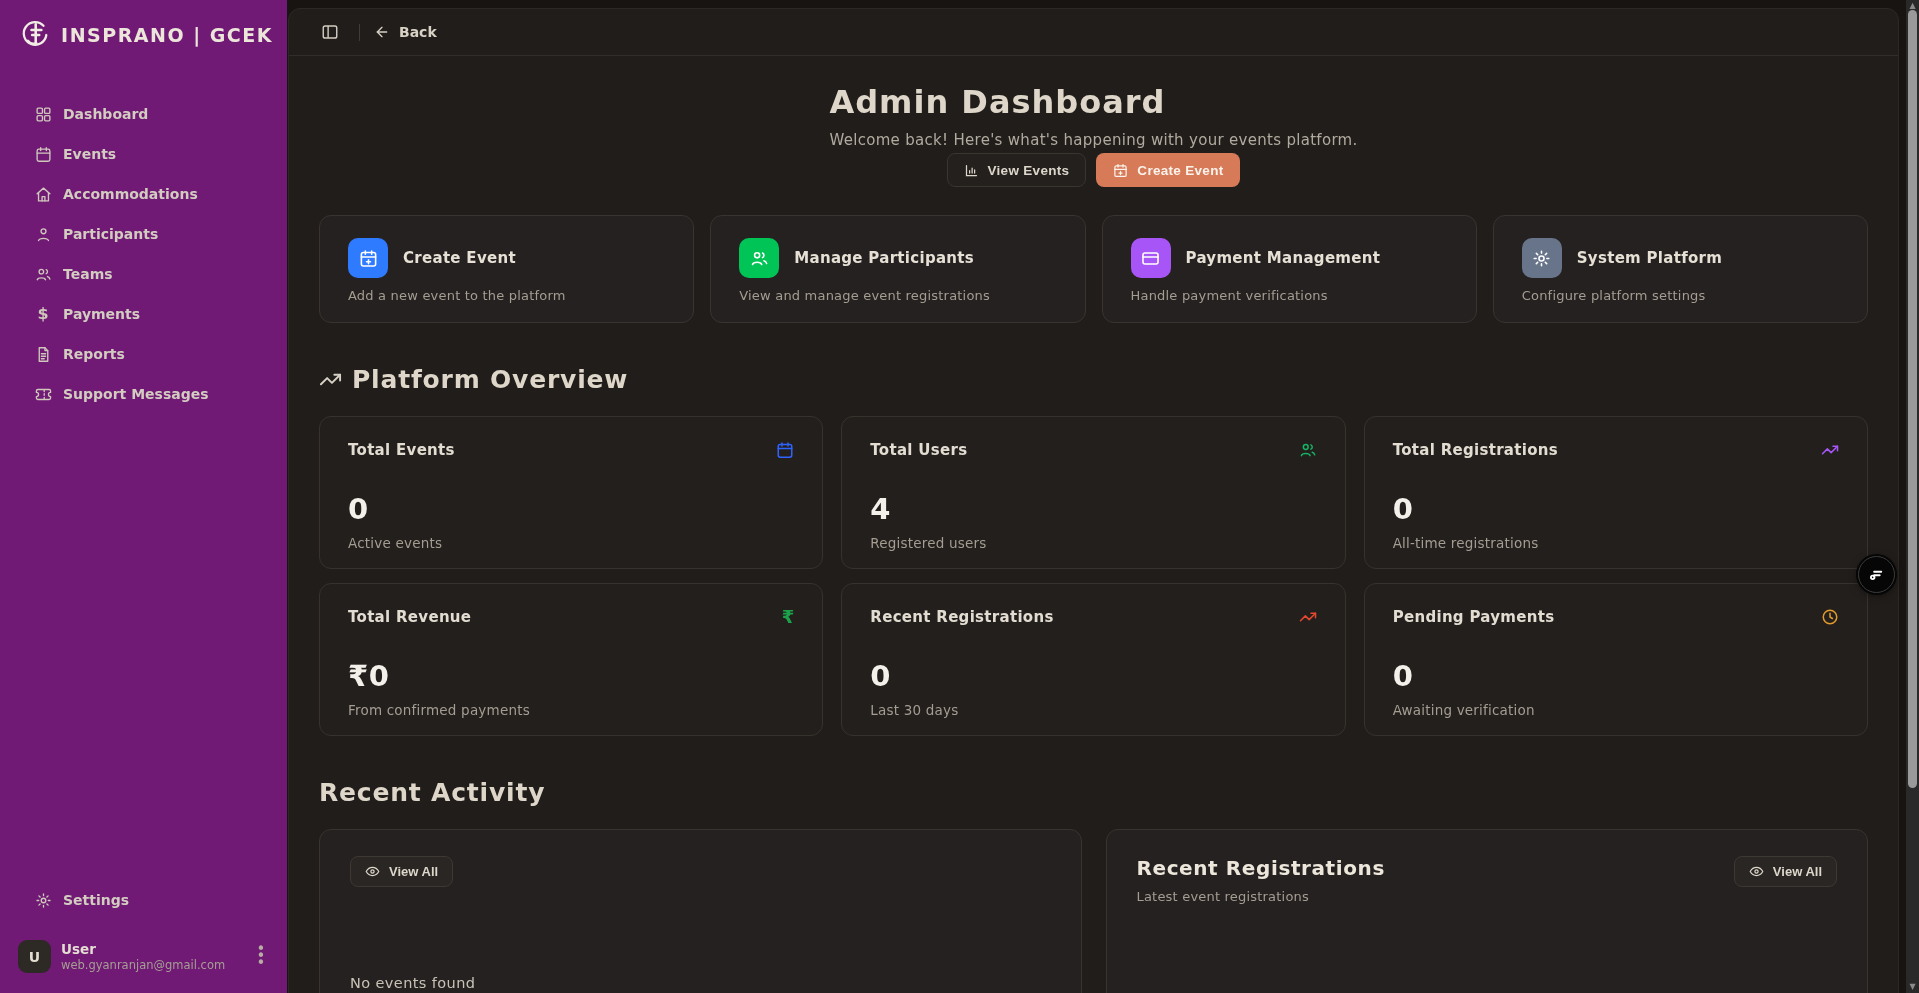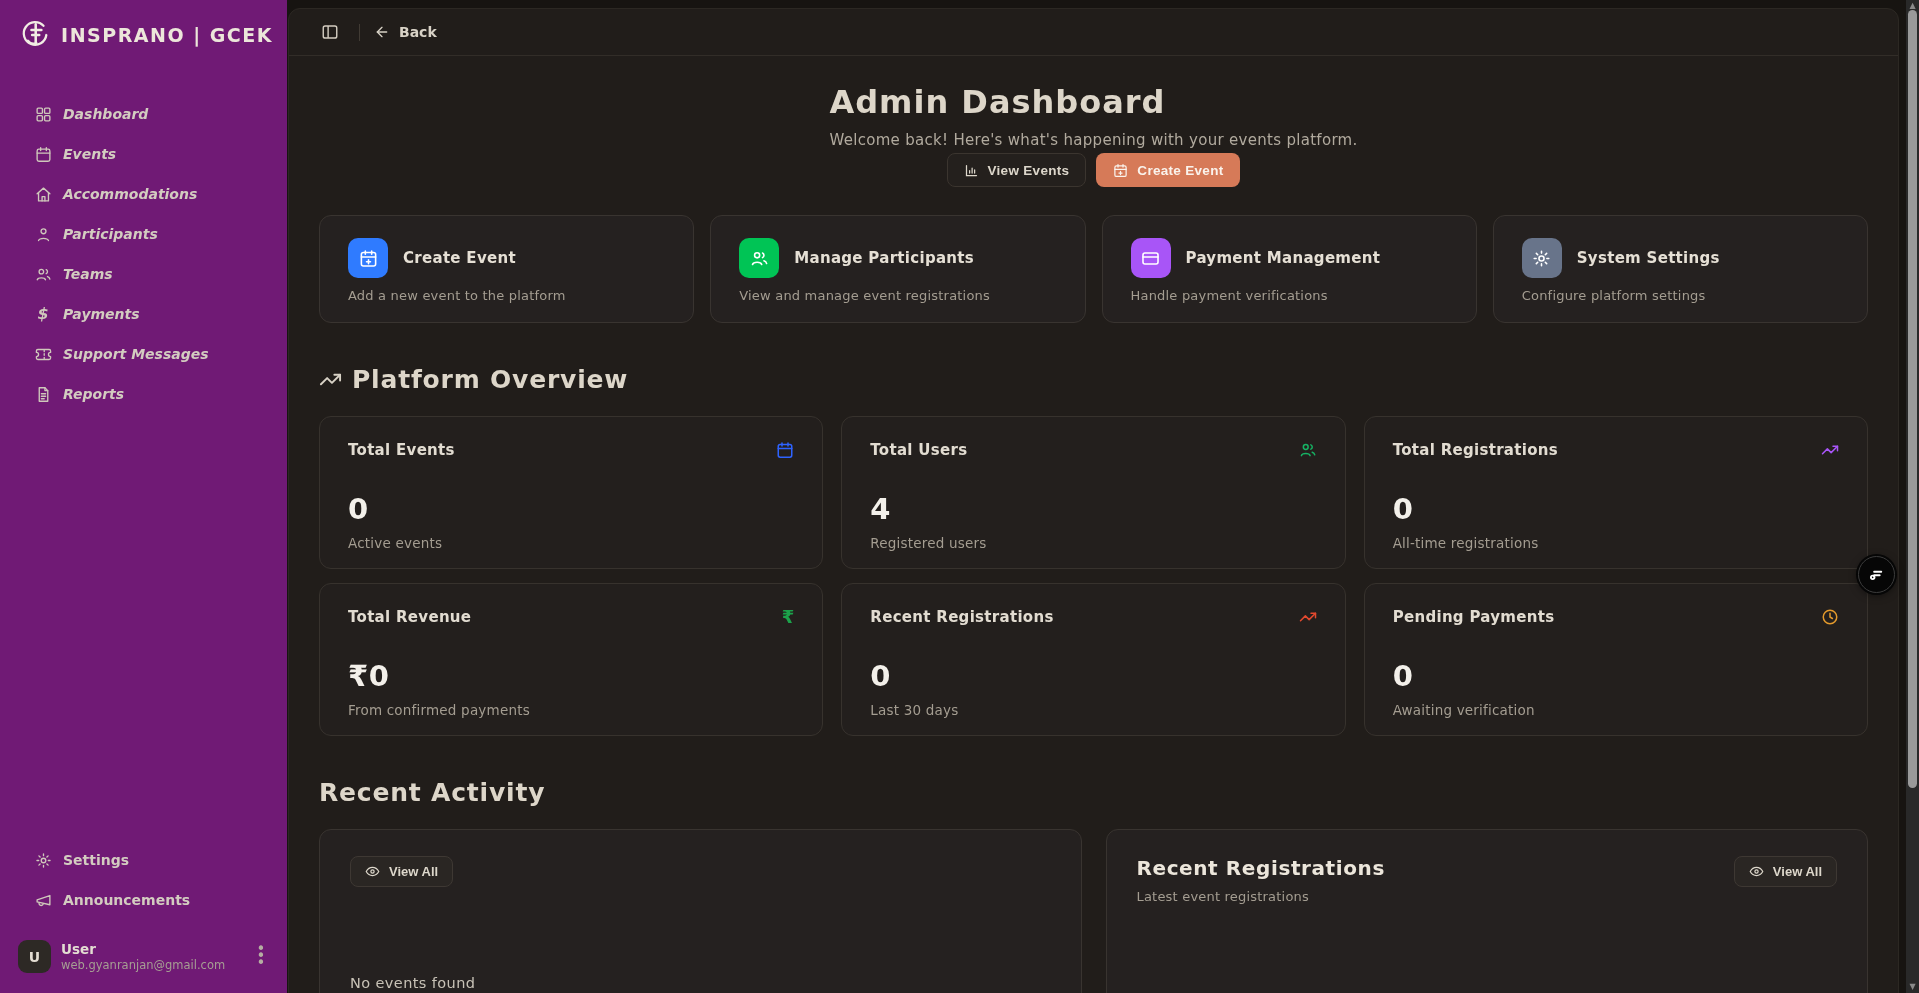--- a/index.html
+++ b/index.html
@@ -14,21 +14,21 @@
   
   .sidebar {
     width:287px; min-width:287px; height:100%;
     background:#701a75;
     display:flex; flex-direction:column;
     padding:14px 0 14px 0;
   }
   .brand { display:flex; align-items:center; gap:9px; padding:2px 14px 0 18px; }
   .brand-logo { width:38px; height:38px; display:flex; align-items:center; justify-content:center; }
   .brand-name { font-size:19px; font-weight:bold; letter-spacing:1.5px; color:#ece6da; white-space:nowrap; }
-  .nav { margin-top:40px; display:flex; flex-direction:column;font-style:italic; }
+  .nav { margin-top:40px; display:flex; flex-direction:column; }
   .nav-item {
     height:40px; display:flex; align-items:center; gap:11px;
     padding-left:26px; font-size:14px; font-weight:600; color:#d3ccc0;
     cursor:pointer; border-radius:8px; margin:0 8px;
   }
   .nav-item .ic { width:18px; height:18px; display:flex; align-items:center; justify-content:center; color:#cfc8bb; }
   .sidebar-footer { margin-top:auto; display:flex; flex-direction:column; }
   .user-row {
     margin:14px 10px 0 10px; padding:6px 8px; border-radius:10px;
     display:flex; align-items:center; gap:10px; cursor:pointer;
@@ -182,56 +182,47 @@
       </span>
       <span>Teams</span>
     </div>
     <div class="nav-item">
       <span class="ic dollar-glyph">$</span>
       <span>Payments</span>
     </div>
     <div class="nav-item">
       <span class="ic">
         <svg width="17" height="17" viewBox="0 0 24 24" fill="none" stroke="currentColor" stroke-width="1.9" stroke-linecap="round" stroke-linejoin="round">
-            <path d="M2 9a3 3 0 0 1 0 6v2a2 2 0 0 0 2 2h16a2 2 0 0 0 2-2v-2a3 3 0 0 1 0-6V7a2 2 0 0 0-2-2H4a2 2 0 0 0-2 2Z"></path>
-            <path d="M13 6v2M13 11v2M13 16v2"></path>
-          </svg>
-      </span>
-      <span>Support Messages</span>
-    </div>
-    <div class="nav-item">
-      <span class="ic">
-        <svg width="17" height="17" viewBox="0 0 24 24" fill="none" stroke="currentColor" stroke-width="1.9" stroke-linecap="round" stroke-linejoin="round">
             <path d="M6 2.5h8l4 4v15H6z"></path>
             <path d="M14 2.5v4h4"></path>
             <path d="M9 11h6M9 14.5h6M9 18h4"></path>
           </svg>
       </span>
       <span>Reports</span>
     </div>
+    <div class="nav-item">
+      <span class="ic">
+        <svg width="17" height="17" viewBox="0 0 24 24" fill="none" stroke="currentColor" stroke-width="1.9" stroke-linecap="round" stroke-linejoin="round">
+            <path d="M2 9a3 3 0 0 1 0 6v2a2 2 0 0 0 2 2h16a2 2 0 0 0 2-2v-2a3 3 0 0 1 0-6V7a2 2 0 0 0-2-2H4a2 2 0 0 0-2 2Z"></path>
+            <path d="M13 6v2M13 11v2M13 16v2"></path>
+          </svg>
+      </span>
+      <span>Support Messages</span>
+    </div>
   </nav>
 
   <div class="sidebar-footer">
     <div class="nav-item">
       <span class="ic">
         <svg width="17" height="17" viewBox="0 0 24 24" fill="none" stroke="currentColor" stroke-width="1.9" stroke-linecap="round">
             <circle cx="12" cy="12" r="3.2"></circle>
             <path d="M12 2.8v2.4M12 18.8v2.4M2.8 12h2.4M18.8 12h2.4M5.5 5.5l1.7 1.7M16.8 16.8l1.7 1.7M5.5 18.5l1.7-1.7M16.8 7.2l1.7-1.7"></path>
           </svg>
       </span>
       <span>Settings</span>
-    </div>
-    <div class="nav-item">
-      <span class="ic">
-        <svg width="17" height="17" viewBox="0 0 24 24" fill="none" stroke="currentColor" stroke-width="1.9" stroke-linecap="round" stroke-linejoin="round">
-            <path d="m3 11 18-6v13L3 14v-3z"></path>
-            <path d="M11.6 16.8a3 3 0 1 1-5.8-1.6"></path>
-          </svg>
-      </span>
-      <span>Announcements</span>
     </div>
     <div class="user-row">
       <span class="avatar">U</span>
       <span class="user-meta">
         <span class="user-name">User</span>
         <span class="user-email">web.gyanranjan@gmail.com</span>
       </span>
       <span class="kebab">•<br>•<br>•</span>
     </div>
   </div>
@@ -330,21 +321,21 @@
           <div class="quick-desc">Handle payment verifications</div>
         </div>
         <div class="quick-card">
           <div class="quick-head">
             <span class="quick-icon" style="background:#68748a">
               <svg width="19" height="19" viewBox="0 0 24 24" fill="none" stroke="currentColor" stroke-width="2" stroke-linecap="round">
                   <circle cx="12" cy="12" r="3.2"></circle>
                   <path d="M12 2.8v2.4M12 18.8v2.4M2.8 12h2.4M18.8 12h2.4M5.5 5.5l1.7 1.7M16.8 16.8l1.7 1.7M5.5 18.5l1.7-1.7M16.8 7.2l1.7-1.7"></path>
                 </svg>
             </span>
-            <span class="quick-title">System Settings</span>
+            <span class="quick-title">System Platform</span>
           </div>
           <div class="quick-desc">Configure platform settings</div>
         </div>
       </div>
 
       <div class="section-head">
         <span class="ic">
           <svg width="23" height="23" viewBox="0 0 24 24" fill="none" stroke="currentColor" stroke-width="2" stroke-linecap="round" stroke-linejoin="round">
               <path d="m22 7-8.5 8.5-5-5L2 17"></path>
               <path d="M16 7h6v6"></path>

